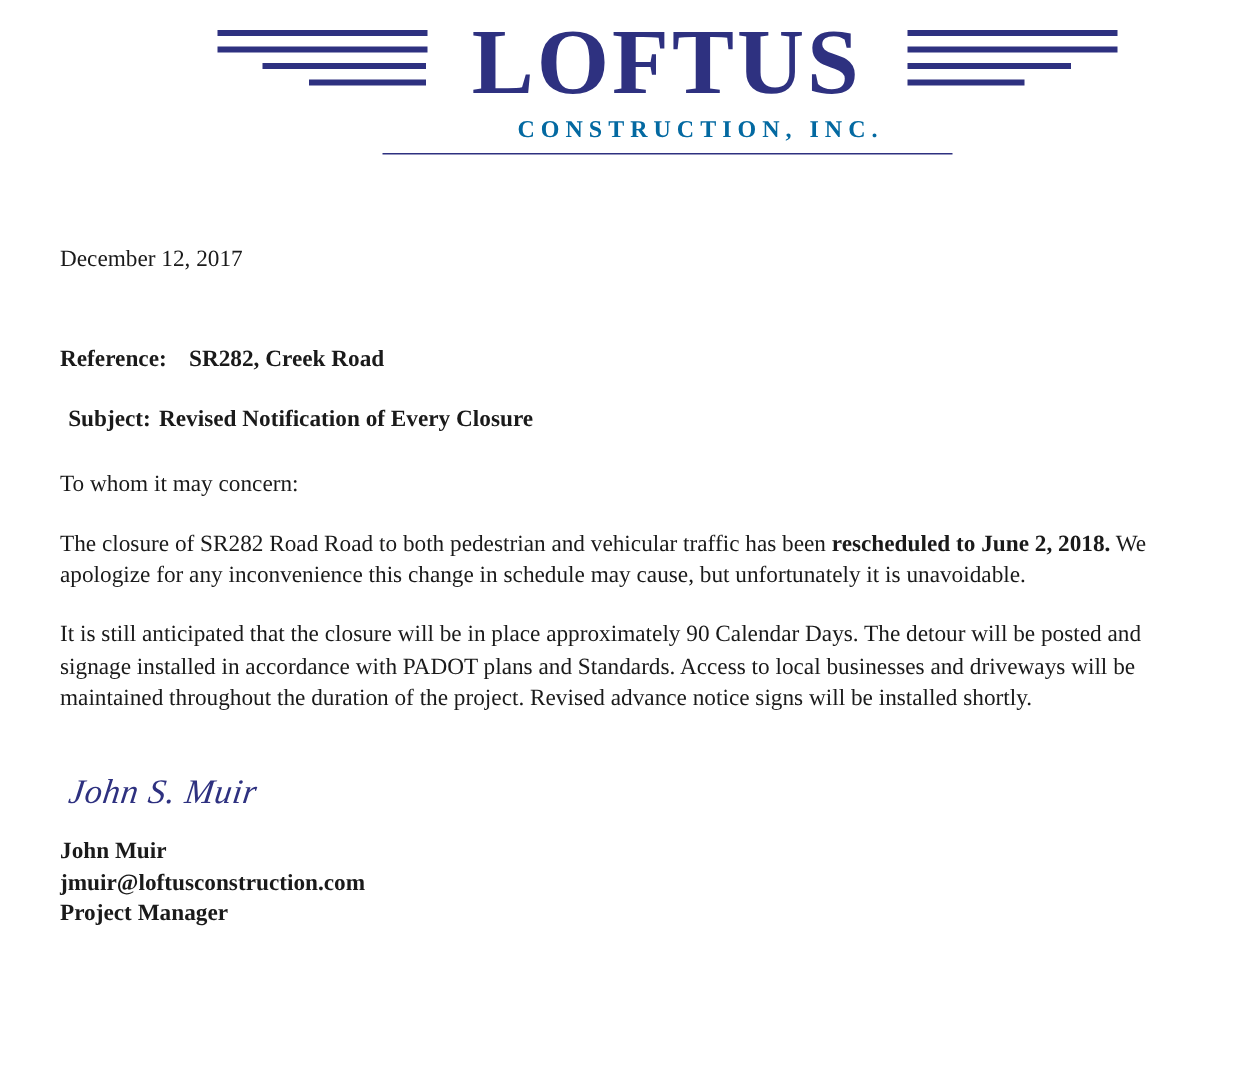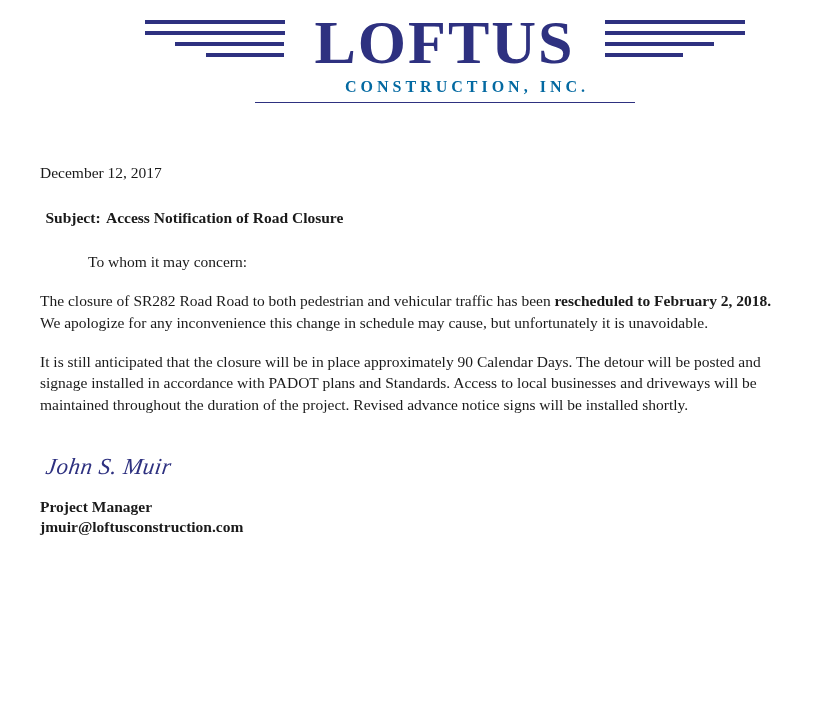--- a/index.html
+++ b/index.html
@@ -94,32 +94,31 @@
     font-weight: bold;
   }
 
   
   .letter {
     padding: 22px 44px 0 40px;
     font-size: 15.5px;
     line-height: 1.38;
   }
   .date {
-    margin-bottom: 24px;
+    margin-bottom: 46px;
   }
   .ref-line, .subj-line {
     font-weight: bold;
     margin-bottom: 18px;
   }
   .ref-line .lbl { display: inline-block; min-width: 86px; }
   .subj-line .lbl { display: inline-block; min-width: 66px; text-align: center; }
   .salutation {
     margin-top: 22px;
     margin-bottom: 18px;
-    margin-left: 48px;
   }
   p.para {
     margin: 0 0 18px 0;
     text-align: left;
   }
   .b { font-weight: bold; }
   .closing { margin: 22px 0 0 0; }
 
   .signature {
     margin: 18px 0 0 6px;
@@ -161,35 +160,39 @@
     </div>
     <div class="logo-sub">CONSTRUCTION, INC.</div>
     <div class="logo-rule"></div>
   </div>
 </div>
 
 <div class="letter">
 
   <div class="date">December 12, 2017</div>
 
+  <div class="ref-line">
+    <span class="lbl">Reference:</span><span>SR282, Creek Road</span>
+  </div>
 
   <div class="subj-line">
-    <span class="lbl">Subject:</span><span>Access Notification of Road Closure</span>
+    <span class="lbl">Subject:</span><span>Revised Notification of Every Closure</span>
   </div>
 
   <div class="salutation">To whom it may concern:</div>
 
-  <p class="para"><span>The closure of SR282 Road Road to both pedestrian and vehicular traffic has been </span><span class="b">rescheduled to February 2, 2018.</span><span> We apologize for any inconvenience this change in schedule may cause, but unfortunately it is unavoidable.</span></p>
+  <p class="para"><span>The closure of SR282 Road Road to both pedestrian and vehicular traffic has been </span><span class="b">rescheduled to June 2, 2018.</span><span> We apologize for any inconvenience this change in schedule may cause, but unfortunately it is unavoidable.</span></p>
 
   <p class="para">It is still anticipated that the closure will be in place approximately 90 Calendar Days. The detour will be posted and signage installed in accordance with PADOT plans and Standards.  Access to local businesses and driveways will be maintained throughout the duration of the project. Revised advance notice signs will be installed shortly.</p>
 
 
 
   <div class="signature">John S. Muir</div>
 
   <div class="signer">
+    <div>John Muir</div>
+    <div>jmuir@loftusconstruction.com</div>
     <div>Project Manager</div>
-    <div>jmuir@loftusconstruction.com</div>
   </div>
 
   
 
 </div>
 
 </body></html>

